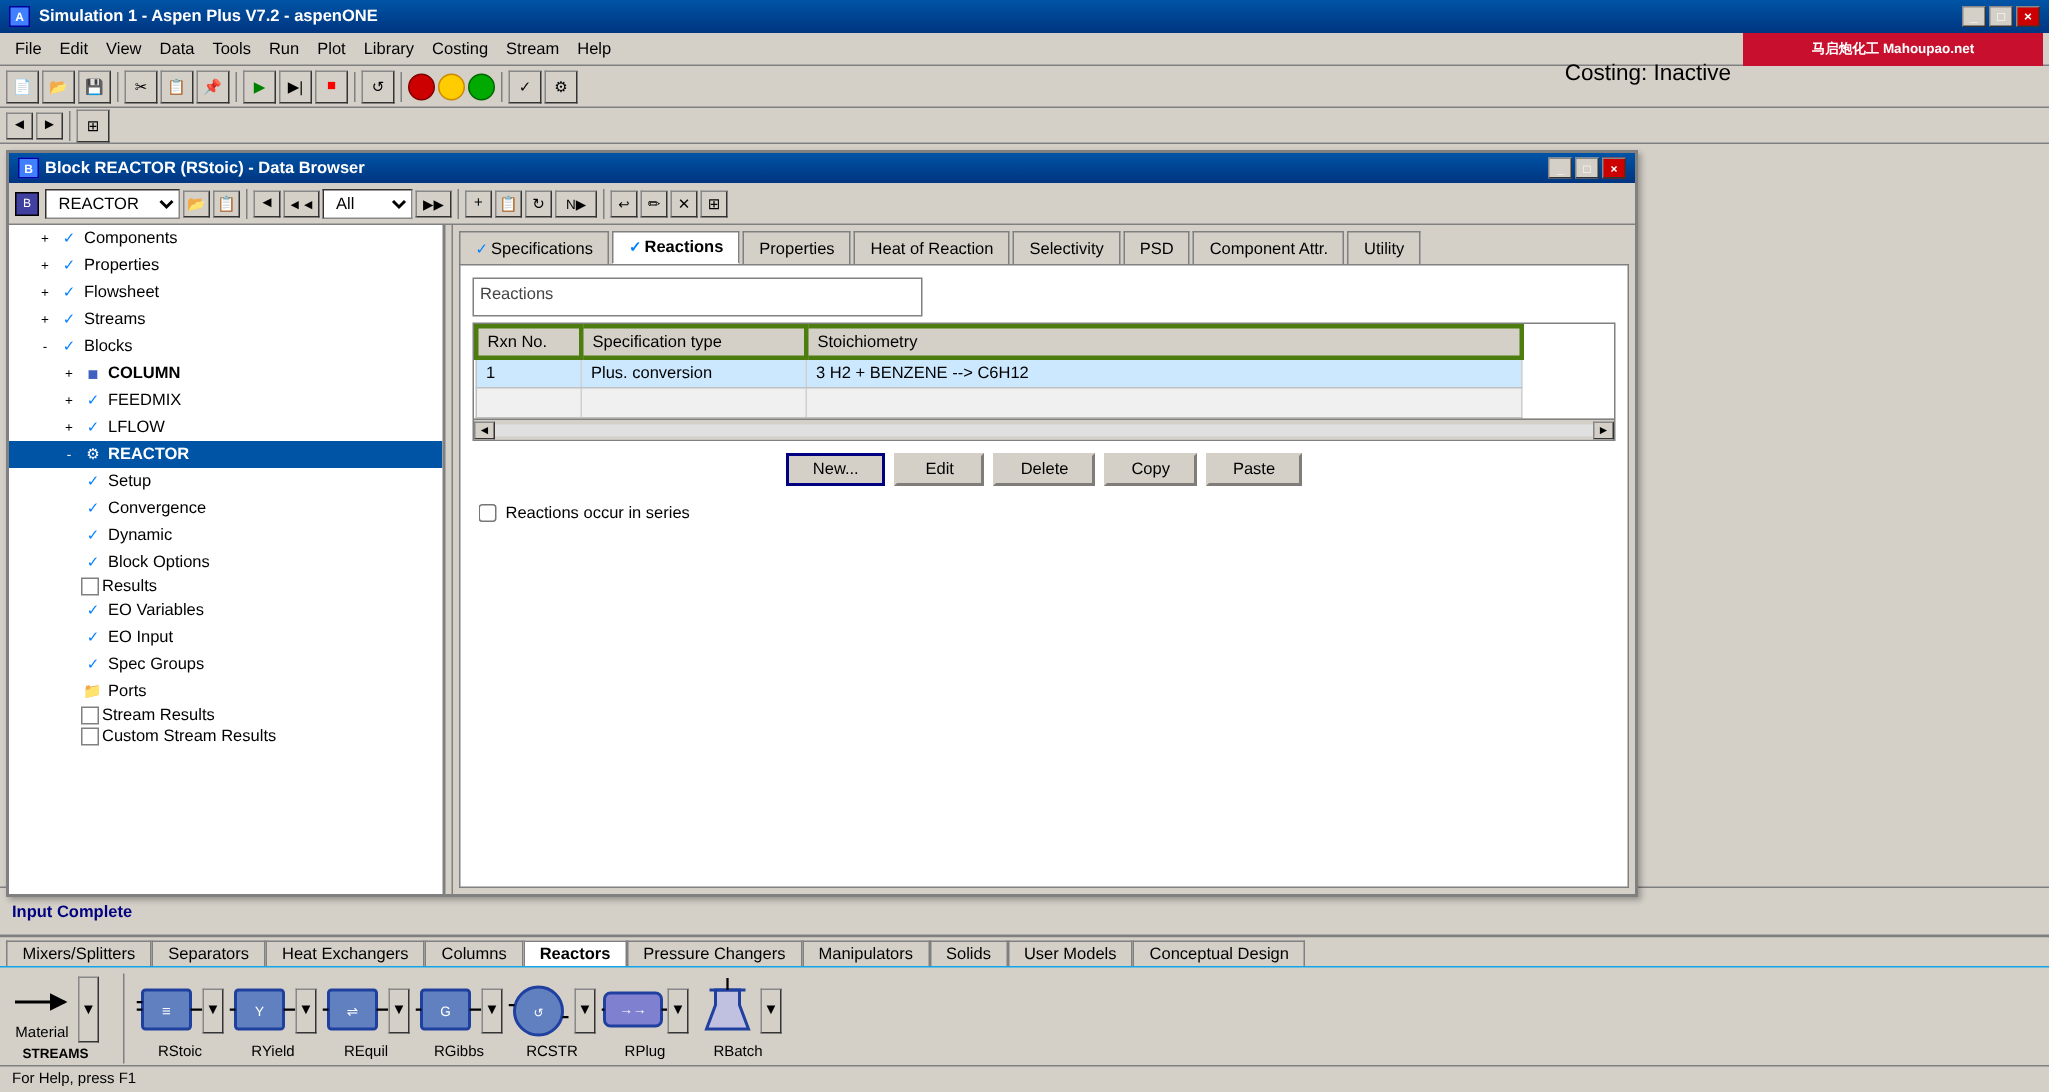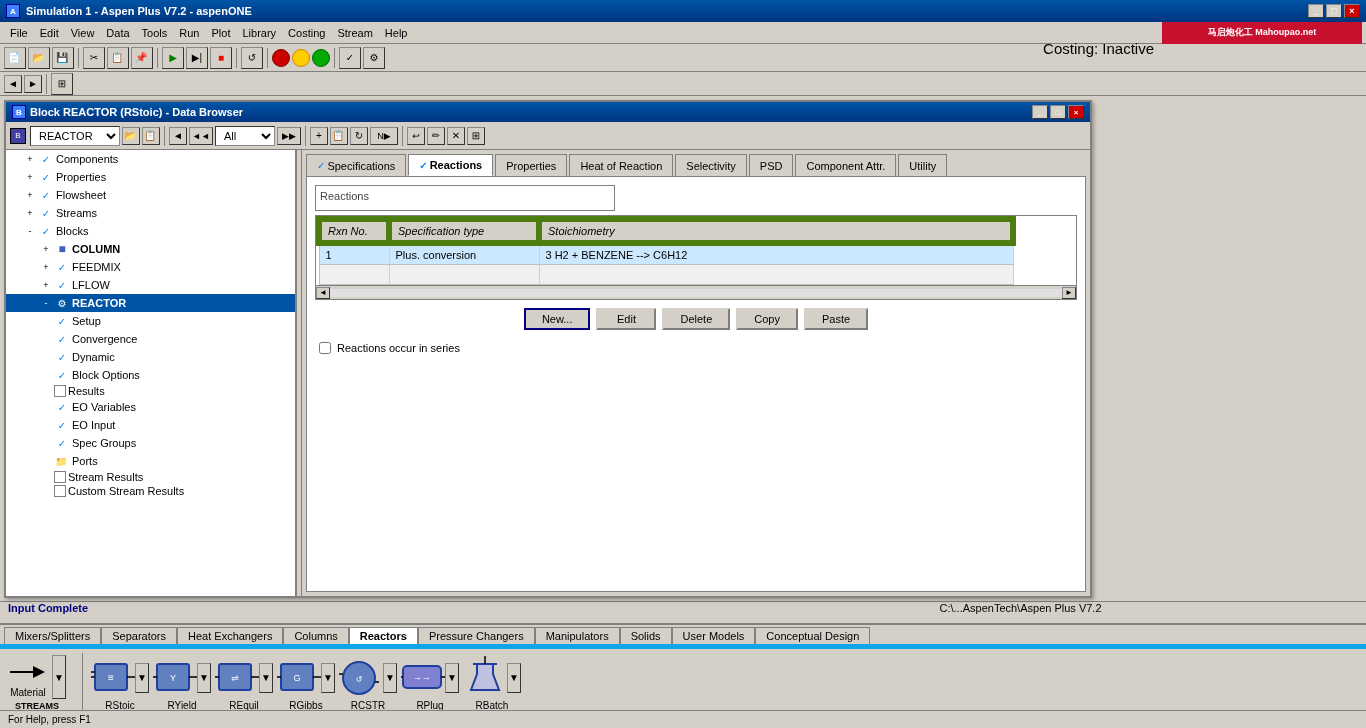--- a/index.html
+++ b/index.html
@@ -50,38 +50,38 @@
     .tab-bar { display: flex; align-items: flex-end; padding: 4px 4px 0; gap: 2px; background: #d4d0c8; }
     .tab { padding: 3px 10px; background: #d4d0c8; border: 1px solid #808080; border-bottom: none; cursor: pointer; font-size: 11px; height: 22px; display: flex; align-items: center; }
     .tab.active { background: white; border-bottom: 1px solid white; font-weight: bold; z-index: 1; }
     .tab-check { color: #0080ff; margin-right: 2px; font-size: 10px; }
 
     
     .tab-content { flex: 1; background: white; border: 1px solid #808080; margin: 0 4px 4px; padding: 8px; overflow: auto; }
 
     
     .reactions-table { width: 100%; border-collapse: collapse; font-size: 11px; }
-    .reactions-table th { background: #d4d0c8; padding: 3px 6px; text-align: left; border: 6px solid #4d7c0f; font-weight: normal; font-style: italic; }
+    .reactions-table th { background: #d4d0c8; padding: 3px 6px; text-align: left; border: 3px solid #4d7c0f; font-weight: normal; }
     .reactions-table td { padding: 3px 6px; border: 1px solid #c0c0c0; border-right: 1px solid #d0d0d0; }
     .reactions-table tr:nth-child(even) { background: #f0f0f0; }
     .reactions-table tr.selected-row { background: #cce8ff; }
 
     
     .btn-row { display: flex; gap: 6px; justify-content: center; padding: 8px 0; }
     .btn { padding: 3px 16px; background: #d4d0c8; border: 2px outset #d4d0c8; font-size: 11px; cursor: pointer; min-width: 60px; text-align: center; }
     .btn.primary { border: 2px solid #000080; }
     .btn:disabled { color: #808080; cursor: default; }
 
     
     .checkbox-row { display: flex; align-items: center; gap: 6px; padding: 4px 4px; }
     .checkbox-row input { width: 12px; height: 12px; }
 
     
     .bottom-area { position: absolute; bottom: 0; left: 0; right: 0; height: 105px; background: #d4d0c8; border-top: 2px solid #808080; }
-    .bottom-tabs { display: flex; background: #d4d0c8; padding: 2px 4px 0; border-bottom: 5px solid #0ea5e9; }
+    .bottom-tabs { display: flex; background: #d4d0c8; padding: 2px 4px 0; border-bottom: 1px solid #0ea5e9; }
     .bottom-tab { padding: 2px 10px; font-size: 11px; cursor: pointer; border: 1px solid #808080; border-bottom: none; background: #d4d0c8; }
     .bottom-tab.active { background: white; font-weight: bold; }
     .arrow-btn { width: 14px; height: 44px; display: flex; align-items: center; justify-content: center; font-size: 10px; background: #d4d0c8; border: 1px outset #888; cursor: pointer; }
 
     
     .splitter { width: 6px; background: #d4d0c8; border-left: 1px solid #808080; border-right: 1px solid #808080; cursor: ew-resize; }
   </style>
 </head>
 <body>
 
@@ -427,23 +427,22 @@
         <div class="checkbox-row">
           <input type="checkbox" style="">
           <span>Reactions occur in series</span>
         </div>
 
       </div>
     </div>
   </div>
 </div>
 
-<div style="position:absolute; bottom:105px; left:0; right:0; height:22px; background:#d4d0c8; border-top:1px solid #808080; display:flex; padding:0 8px; font-size:11px;">
+<div style="position:absolute; bottom:105px; left:0; right:0; height:32px; background:#d4d0c8; border-top:1px solid #808080; display:flex; align-items:center; padding:0 8px; font-size:11px;">
   <span style="flex:1; color:#000080; font-weight:bold;">Input Complete</span>
-  <span style="flex:1; text-align:center;">C:\...AspenTech\Aspen Plus V7.2</span>
 </div>
 
 <div class="bottom-area">
   <div class="bottom-tabs">
     <div class="bottom-tab">Mixers/Splitters</div>
     <div class="bottom-tab">Separators</div>
     <div class="bottom-tab">Heat Exchangers</div>
     <div class="bottom-tab">Columns</div>
     <div class="bottom-tab active">Reactors</div>
     <div class="bottom-tab">Pressure Changers</div>

